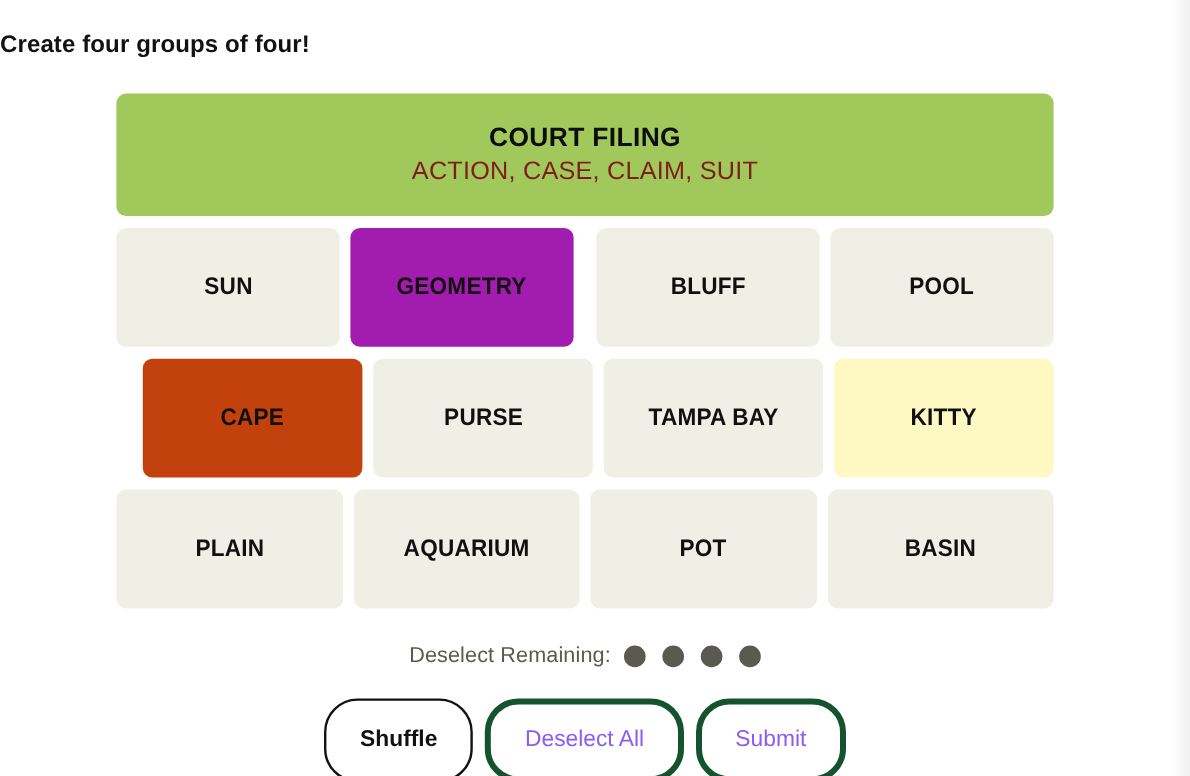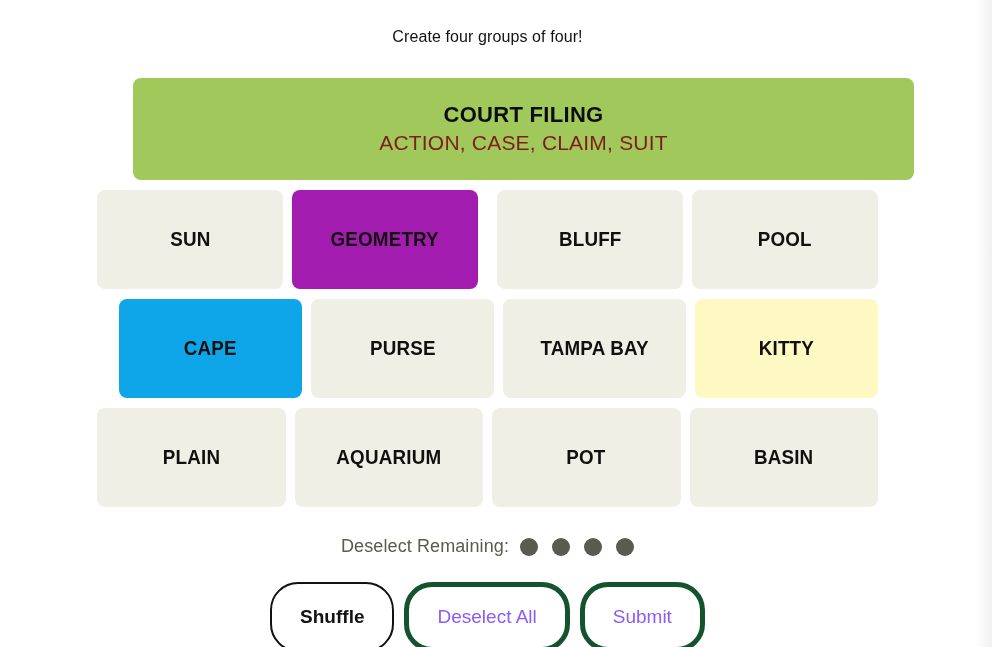--- a/index.html
+++ b/index.html
@@ -28,27 +28,26 @@
 
   .page {
     position: absolute;
     top: 0;
     left: 0;
     width: 975px;
     height: 647px;
   }
 
   .game-title {
-    text-align: center;
-    font-size: 16px;
+    font-size: 20px;
     line-height: 24px;
     color: #121213;
     margin: 0;
     padding-top: 25px;
-    font-weight: 400;
+    font-weight: 700;
     letter-spacing: 0.1px;
   }
 
   .board {
     width: 781px;
     margin: 0 auto;
     padding-top: 29px;
   }
 
   
@@ -171,42 +170,42 @@
 </style>
 </head>
 <body>
 
 <div class="page">
 
   <h1 class="game-title">Create four groups of four!</h1>
 
   <div class="board">
 
-    <div class="solved-group" style="background: rgb(160, 200, 90); margin-left: 36px;">
+    <div class="solved-group" style="background: rgb(160, 200, 90);">
       <div class="solved-title">COURT FILING</div>
       <div class="solved-members">ACTION, CASE, CLAIM, SUIT</div>
     </div>
 
     <div class="tile-row">
       <div class="tile" style="background: rgb(239, 239, 230);">
         <span class="tile-label">SUN</span>
       </div>
       <div class="tile" style="background: #a21caf;">
         <span class="tile-label">GEOMETRY</span>
       </div>
       <div class="tile" style="background: rgb(239, 239, 230); margin-left: 10px;">
         <span class="tile-label">BLUFF</span>
       </div>
       <div class="tile" style="background: rgb(239, 239, 230);">
         <span class="tile-label">POOL</span>
       </div>
     </div>
 
     <div class="tile-row">
-      <div class="tile" style="background: #0ea5e9; margin-left: 22px;">
+      <div class="tile" style="background: #c2410c; margin-left: 22px;">
         <span class="tile-label">CAPE</span>
       </div>
       <div class="tile" style="background: rgb(239, 239, 230);">
         <span class="tile-label">PURSE</span>
       </div>
       <div class="tile" style="background: rgb(239, 239, 230);">
         <span class="tile-label">TAMPA BAY</span>
       </div>
       <div class="tile" style="background: #fef9c3;">
         <span class="tile-label">KITTY</span>

